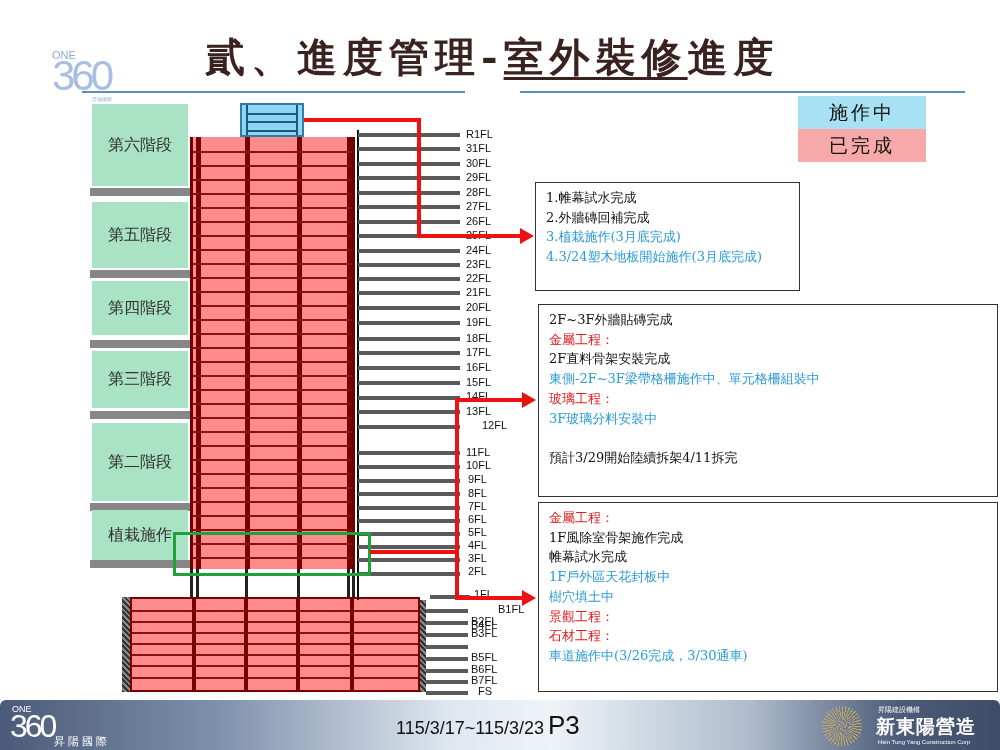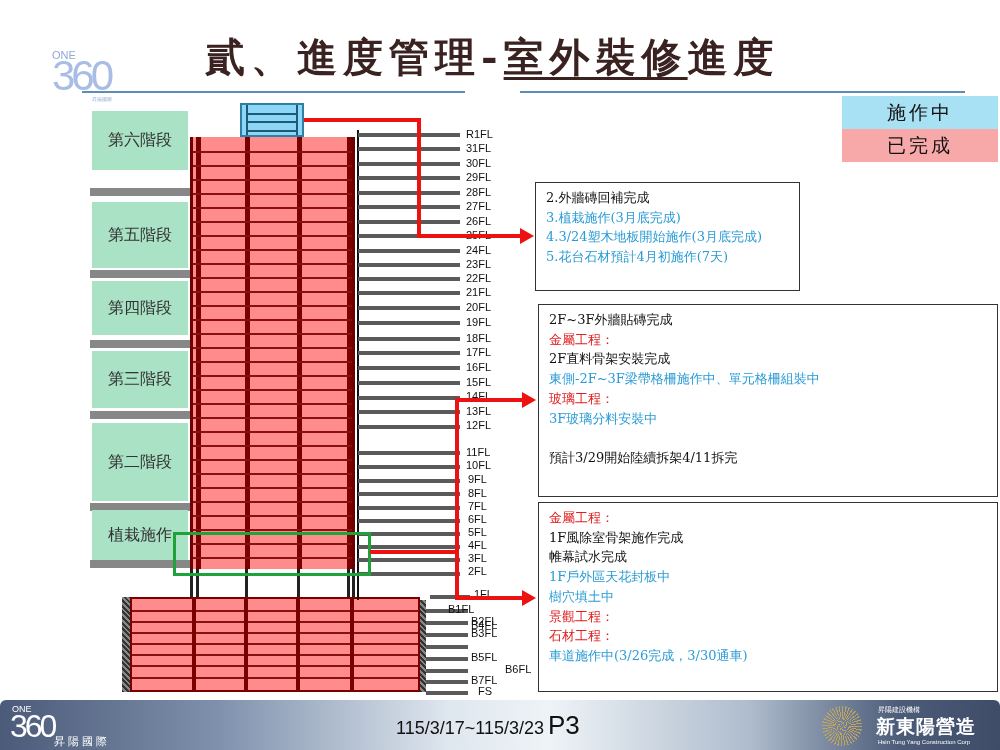--- a/index.html
+++ b/index.html
@@ -11,21 +11,21 @@
   .logo-top .one { position: absolute; left: 2px; top: 5px; font-family: "Liberation Sans", sans-serif; font-size: 11px; color: #8fa8d8; letter-spacing: 0px; }
   .logo-top .num { position: absolute; left: 2px; top: 8px; font-family: "Liberation Sans", sans-serif; font-size: 42px; font-weight: 100; color: #a9bde4; letter-spacing: -4px; }
   .logo-top .sub { position: absolute; left: 42px; top: 52px; font-size: 5px; color: #9fb2d8; }
 
   .title { position: absolute; left: 205px; top: 30px; font-size: 40px; font-weight: bold; color: #3a2220; letter-spacing: 6px; white-space: nowrap; font-family: "DejaVu Serif", serif; }
   .title .ul { text-decoration: underline; text-decoration-thickness: 3px; text-underline-offset: 6px; }
   .title-rule { position: absolute; left: 82px; top: 91px; width: 383px; height: 2px; background: #5b8fb8; }
   .title-rule2 { position: absolute; left: 520px; top: 91px; width: 445px; height: 2px; background: #5b8fb8; }
 
   
-  .legend { position: absolute; left: 842px; top: 96px; width: 156px; }
+  .legend { position: absolute; left: 798px; top: 96px; width: 128px; }
   .legend .item { height: 33px; display: flex; align-items: center; justify-content: center; font-size: 19px; letter-spacing: 3px; color: #111; }
   .legend .in-progress { background: #a8e0f4; }
   .legend .done { background: #f7a8a8; }
 
   
   .phase { position: absolute; left: 92px; width: 96px; background: #a9e2c4; display: flex; align-items: center; justify-content: center; font-size: 16px; color: #333; font-family: "DejaVu Sans", sans-serif; }
   .phase-bar { position: absolute; left: 90px; width: 260px; height: 8px; background: #7a7a7a; opacity: .9; }
 
   
   .tower { position: absolute; left: 190px; top: 137px; width: 165px; height: 432px; background: #ff8c8c; border-left: 3px solid #6d0000; border-right: 3px solid #6d0000; }
@@ -89,21 +89,21 @@
   <span>貳、進度管理-</span><span class="ul">室外裝修</span><span>進度</span>
 </div>
 <div class="title-rule"></div>
 <div class="title-rule2"></div>
 
 <div class="legend">
   <div class="item in-progress">施作中</div>
   <div class="item done">已完成</div>
 </div>
 
-<div class="phase" style="top:111px;height:59px;">第六階段</div>
+<div class="phase" style="top:104px;height:82px;">第六階段</div>
 <div class="phase-bar" style="top:188px;"></div>
 <div class="phase" style="top:202px;height:66px;">第五階段</div>
 <div class="phase-bar" style="top:270px;"></div>
 <div class="phase" style="top:281px;height:54px;">第四階段</div>
 <div class="phase-bar" style="top:340px;"></div>
 <div class="phase" style="top:351px;height:57px;">第三階段</div>
 <div class="phase-bar" style="top:411px;"></div>
 <div class="phase" style="top:423px;height:78px;">第二階段</div>
 <div class="phase-bar" style="top:503px;"></div>
 <div class="phase" style="top:510px;height:50px;">植栽施作</div>
@@ -212,21 +212,21 @@
 <span class="floor-label" style="left:466px;top:346px;">17FL</span>
 <div class="floor-line" style="left:358px;top:366px;width:102px;"></div>
 <span class="floor-label" style="left:466px;top:361px;">16FL</span>
 <div class="floor-line" style="left:358px;top:381px;width:102px;"></div>
 <span class="floor-label" style="left:466px;top:376px;">15FL</span>
 <div class="floor-line" style="left:358px;top:396px;width:102px;"></div>
 <span class="floor-label" style="left:466px;top:390px;">14FL</span>
 <div class="floor-line" style="left:358px;top:410px;width:102px;"></div>
 <span class="floor-label" style="left:466px;top:405px;">13FL</span>
 <div class="floor-line" style="left:358px;top:425px;width:102px;"></div>
-<span class="floor-label" style="left:466px;top:419px;">12FL</span>
+<span class="floor-label" style="left:482px;top:419px;">12FL</span>
 <div class="floor-line" style="left:358px;top:451px;width:102px;"></div>
 <span class="floor-label" style="left:466px;top:446px;">11FL</span>
 <div class="floor-line" style="left:358px;top:465px;width:102px;"></div>
 <span class="floor-label" style="left:466px;top:459px;">10FL</span>
 <div class="floor-line" style="left:358px;top:479px;width:102px;"></div>
 <span class="floor-label" style="left:468px;top:473px;">9FL</span>
 <div class="floor-line" style="left:358px;top:492px;width:102px;"></div>
 <span class="floor-label" style="left:468px;top:487px;">8FL</span>
 <div class="floor-line" style="left:358px;top:506px;width:102px;"></div>
 <span class="floor-label" style="left:468px;top:500px;">7FL</span>
@@ -237,31 +237,31 @@
 <div class="floor-line" style="left:358px;top:545px;width:102px;"></div>
 <span class="floor-label" style="left:468px;top:539px;">4FL</span>
 <div class="floor-line" style="left:358px;top:558px;width:102px;"></div>
 <span class="floor-label" style="left:468px;top:552px;">3FL</span>
 <div class="floor-line" style="left:358px;top:572px;width:102px;"></div>
 <span class="floor-label" style="left:468px;top:565px;">2FL</span>
 <div class="floor-line" style="left:430px;top:595px;width:40px;"></div>
 <span class="floor-label" style="left:474px;top:588px;">1FL</span>
 
 <div class="floor-line" style="left:426px;top:609px;width:42px;"></div>
-<span class="floor-label" style="left:448px;top:603px;text-align:right;">B1FL</span>
+<span class="floor-label" style="left:498px;top:603px;text-align:right;">B1FL</span>
 <div class="floor-line" style="left:426px;top:621px;width:42px;"></div>
 <span class="floor-label" style="left:471px;top:615px;">B2FL</span>
 <div class="floor-line" style="left:426px;top:633px;width:42px;"></div>
 <span class="floor-label" style="left:471px;top:627px;">B3FL</span>
 <div class="floor-line" style="left:426px;top:645px;width:42px;"></div>
 <span class="floor-label" style="left:471px;top:619px;">B4FL</span>
 <div class="floor-line" style="left:426px;top:657px;width:42px;"></div>
 <span class="floor-label" style="left:471px;top:651px;">B5FL</span>
 <div class="floor-line" style="left:426px;top:669px;width:42px;"></div>
-<span class="floor-label" style="left:471px;top:663px;margin-left:34px;">B6FL</span>
+<span class="floor-label" style="left:471px;top:663px;">B6FL</span>
 <div class="floor-line" style="left:426px;top:680px;width:42px;"></div>
 <span class="floor-label" style="left:471px;top:674px;">B7FL</span>
 <div class="floor-line" style="left:426px;top:691px;width:42px;"></div>
 <span class="floor-label" style="left:478px;top:685px;">FS</span>
 
 <div class="green-box"></div>
 
 <div class="red" style="left:304px;top:118px;width:116px;height:4px;"></div>
 <div class="red" style="left:417px;top:118px;width:4px;height:120px;"></div>
 <div class="red" style="left:417px;top:234px;width:105px;height:4px;"></div>
@@ -269,24 +269,24 @@
 
 <div class="red" style="left:370px;top:550px;width:88px;height:4px;"></div>
 <div class="red" style="left:455px;top:398px;width:4px;height:200px;"></div>
 <div class="red" style="left:455px;top:398px;width:68px;height:4px;"></div>
 <div class="arrowhead" style="left:522px;top:392px;"></div>
 
 <div class="red" style="left:455px;top:596px;width:68px;height:4px;"></div>
 <div class="arrowhead" style="left:522px;top:590px;"></div>
 
 <div class="note" style="left:535px;top:182px;width:265px;height:109px;">
+  <div class="l c-black">1.帷幕試水完成</div>
   <div class="l c-black">2.外牆磚回補完成</div>
   <div class="l c-blue">3.植栽施作(3月底完成)</div>
   <div class="l c-blue">4.3/24塑木地板開始施作(3月底完成)</div>
-  <div class="l c-blue">5.花台石材預計4月初施作(7天)</div>
 </div>
 
 <div class="note" style="left:538px;top:304px;width:460px;height:193px;">
   <div class="l c-black">2F~3F外牆貼磚完成</div>
   <div class="l c-red">金屬工程：</div>
   <div class="l c-black">2F直料骨架安裝完成</div>
   <div class="l c-blue">東側-2F~3F梁帶格柵施作中、單元格柵組裝中</div>
   <div class="l c-red">玻璃工程：</div>
   <div class="l c-blue">3F玻璃分料安裝中</div>
   <div class="l" style="height:19.7px;"></div>

